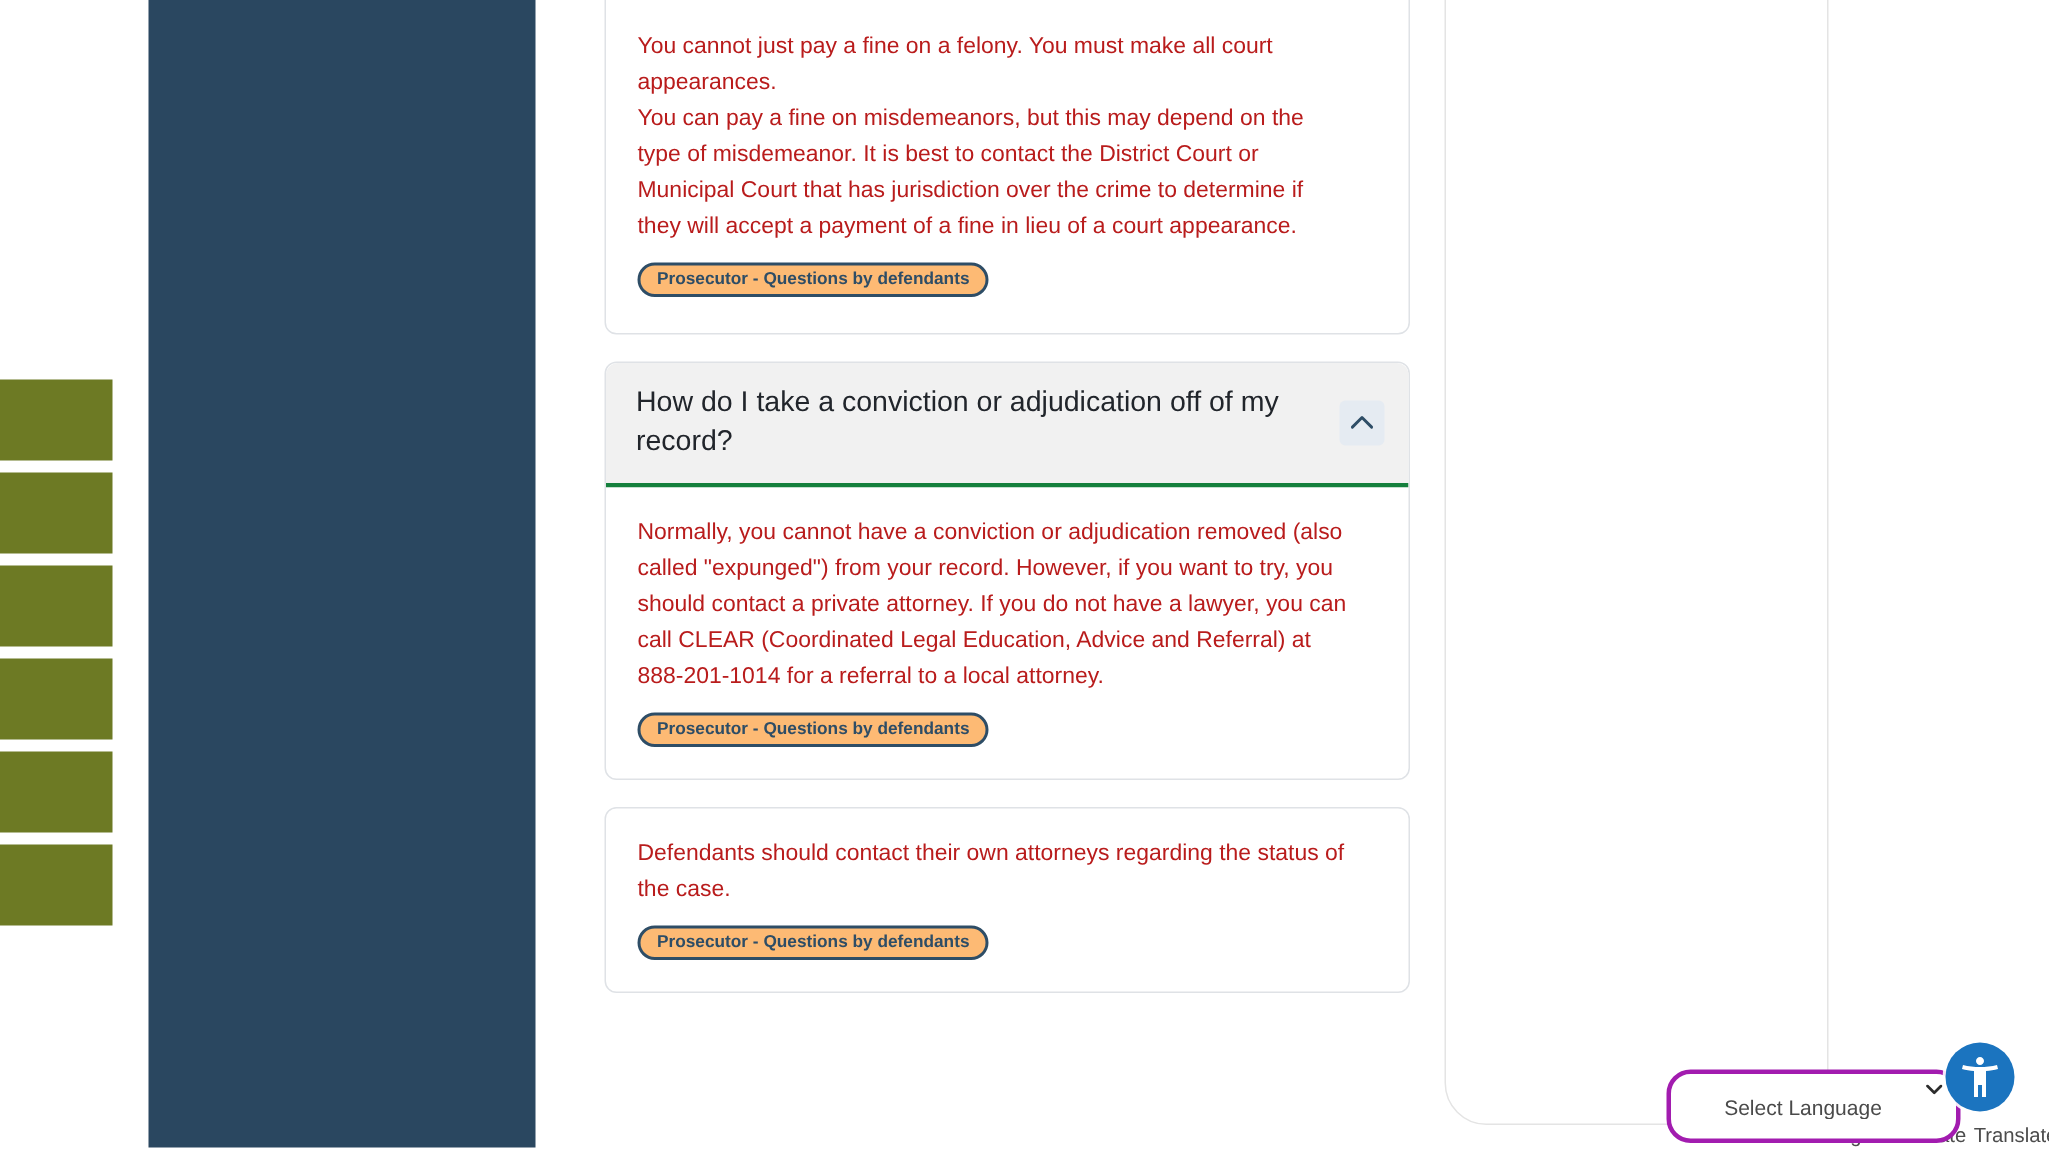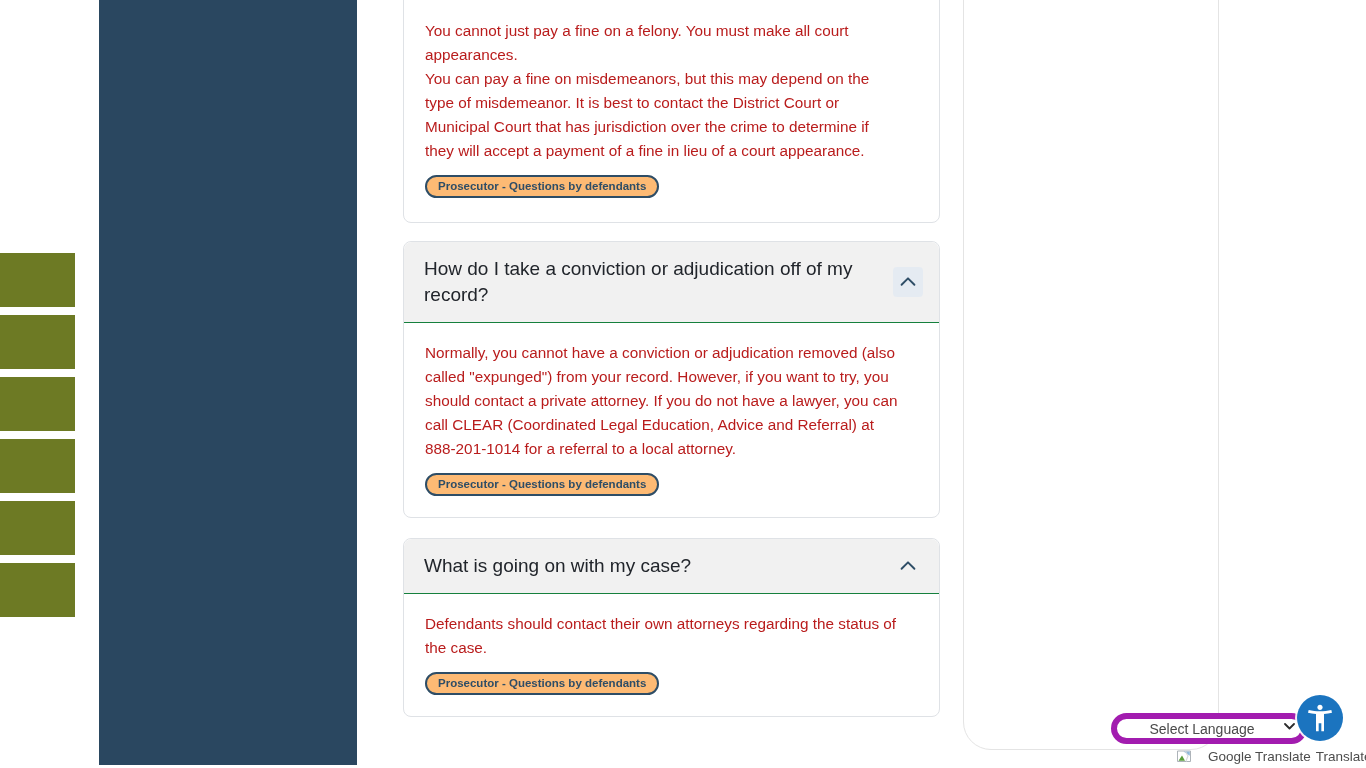--- a/index.html
+++ b/index.html
@@ -29,21 +29,21 @@
     border:1px solid #dfe2e6;
     border-radius:8px;
   }
   .card-cut   { top:-10px; height:233px; }
   .card-two   { top:241px; }
   .card-three { top:538px; }
 
   .accordion-header {
     position:relative;
     background:#f1f1f1;
-    border-bottom:1px solid #15803d;
+    border-bottom:3px solid #15803d;
     border-radius:8px 8px 0 0;
     padding:14px 56px 14px 20px;
     cursor:pointer;
   }
   .accordion-header h2 {
     margin:0;
     font-size:19px; line-height:26px; font-weight:400;
     color:#21252b;
     white-space:pre-line;
   }
@@ -80,25 +80,25 @@
   .side-panel {
     position:absolute; left:963px; top:-40px; width:256px; height:790px;
     box-sizing:border-box;
     background:#ffffff;
     border:1px solid #e4e4e4;
     border-radius:28px;
   }
 
   
   .language-select {
-    position:absolute; left:1111px; top:713px; width:196px; height:31px;
+    position:absolute; left:1111px; top:713px; width:196px; height:49px;
     box-sizing:border-box; z-index:5;
     appearance:none; -webkit-appearance:none; -moz-appearance:none;
     background:#ffffff;
-    border:6px solid #a21caf;
+    border:3px solid #a21caf;
     border-radius:16px;
     font-family:"Liberation Sans", sans-serif;
     font-size:14px; color:#4a4a4a;
     text-align:right; text-align-last:center;
     padding:0 26px 0 12px;
     cursor:pointer; outline:none;
   }
   .select-caret {
     position:absolute; left:1284px; top:723px; z-index:6;
     pointer-events:none; line-height:0;
@@ -167,28 +167,20 @@
       <p class="answer-text">Normally, you cannot have a conviction or adjudication removed (also
 called "expunged") from your record. However, if you want to try, you
 should contact a private attorney. If you do not have a lawyer, you can
 call CLEAR (Coordinated Legal Education, Advice and Referral) at
 888-201-1014 for a referral to a local attorney.</p>
       <button class="tag-pill">Prosecutor - Questions by defendants</button>
     </div>
   </section>
 
   <section class="faq-card card-three">
-    <div class="accordion-header">
-      <h2>What is going on with my case?</h2>
-      <span class="chevron-wrap">
-        <svg width="22" height="22" viewBox="0 0 24 24">
-            <polyline points="5,15 12,8 19,15" fill="none" stroke="#2e4d66" stroke-width="2.1" stroke-linecap="round" stroke-linejoin="round"></polyline>
-          </svg>
-      </span>
-    </div>
     <div class="card-body">
       <p class="answer-text">Defendants should contact their own attorneys regarding the status of
 the case.</p>
       <button class="tag-pill">Prosecutor - Questions by defendants</button>
     </div>
   </section>
 
 </main>
 
 <aside class="side-panel"></aside>

